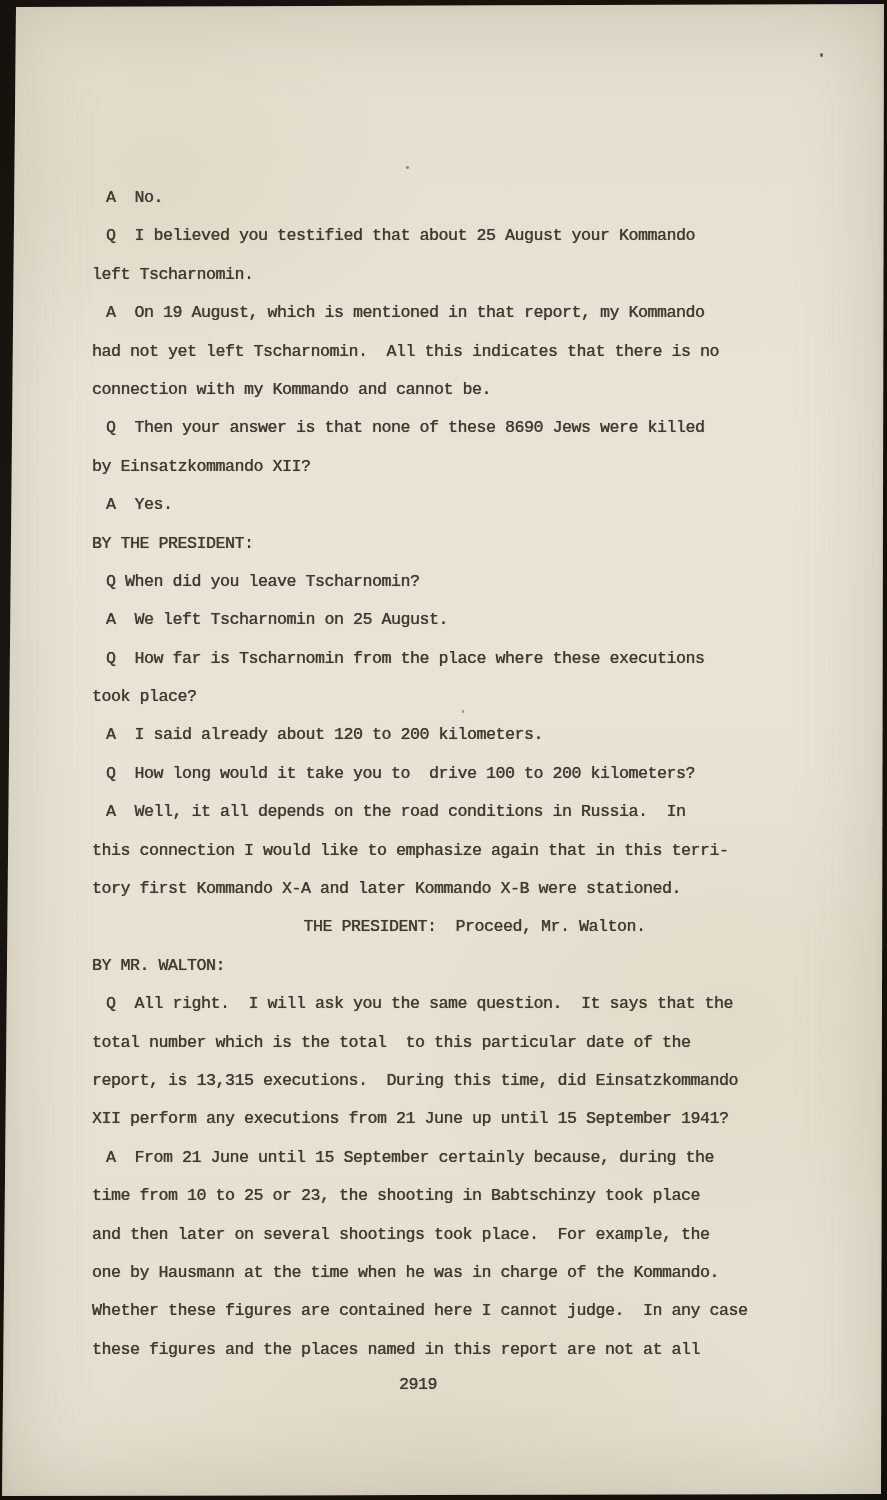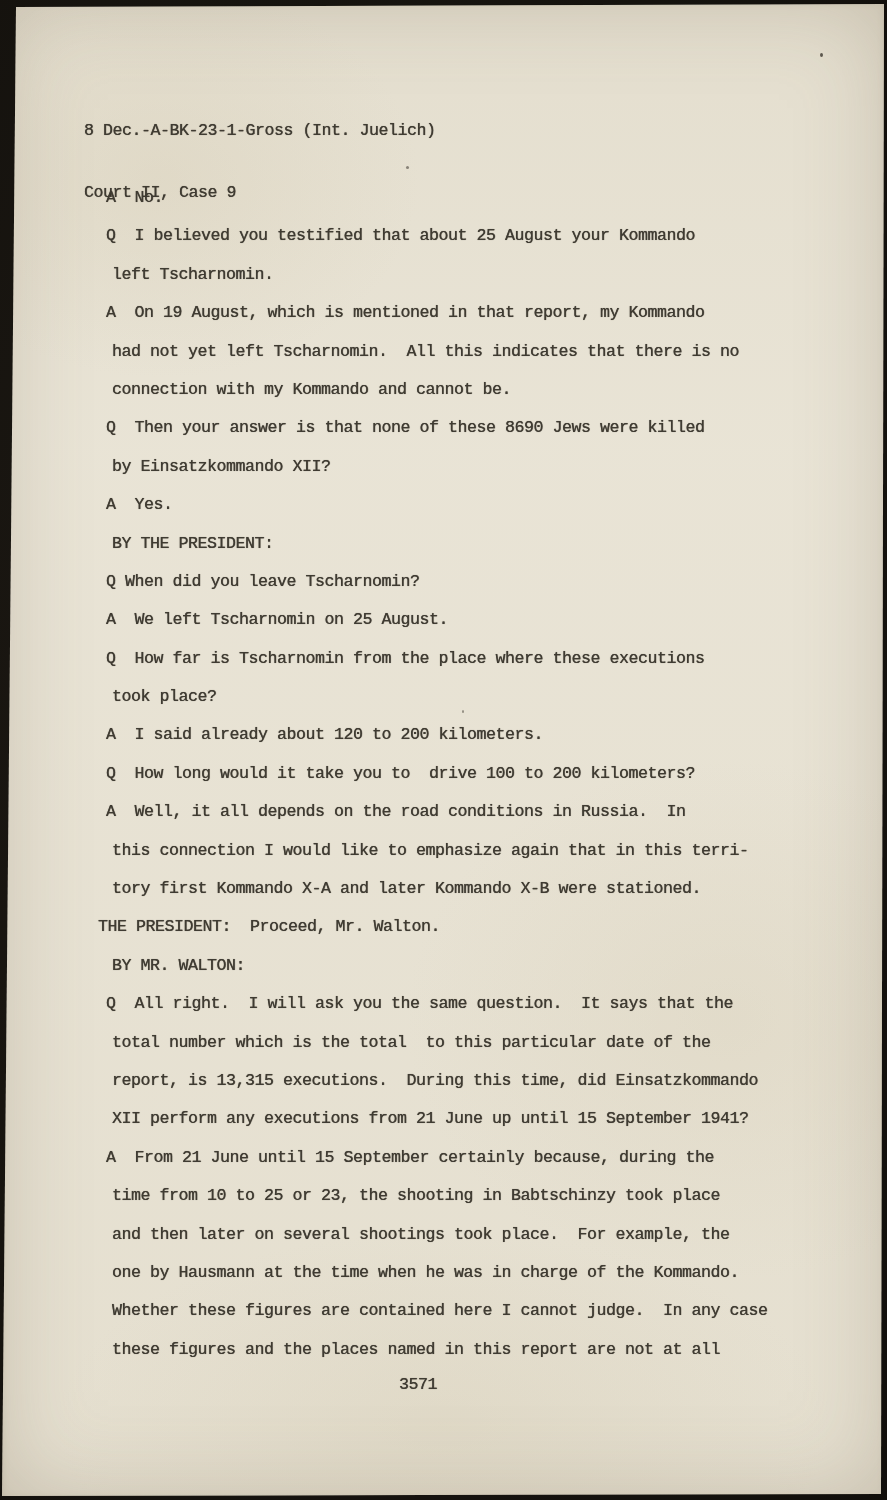--- a/index.html
+++ b/index.html
@@ -57,23 +57,23 @@
   .lines {
     position: absolute;
     left: 92px;
     top: 179px;
     right: 36px;
   }
   .line {
     line-height: 38.4px;
     height: 38.4px;
   }
-  .line.flush     { padding-left: 0; margin-left: 20px; }
+  .line.flush     { padding-left: 0; }
   .line.indent    { padding-left: 14px; }
-  .line.indent-sm { padding-left: 6px; }
+  .line.indent-sm { padding-left: 6px; text-align: center; }
   .page-number {
     position: absolute;
     left: 92px;
     width: 652px;
     top: 1372px;
     text-align: center;
     line-height: 26px;
   }
   
   .speck {
@@ -86,26 +86,22 @@
   .speck.s2 { left: 406px; top: 166px; width: 3px; height: 3px; opacity: 0.55; }
   .speck.s3 { left: 462px; top: 710px; width: 2px; height: 3px; opacity: 0.5; }
 </style>
 </head>
 <body>
 
 <div class="stage">
   <div class="paper">
     <div class="vignette"></div>
 
-    <div class="header typewritten">
-      <div class="hline">8 Dec.-A-BK-23-1-Gross (Int. Juelich)</div>
-      <div class="hline">Court II, Case 9</div>
-    </div>
 
     <div class="lines typewritten"><div class="line indent">A  No.</div><div class="line indent">Q  I believed you testified that about 25 August your Kommando</div><div class="line flush">left Tscharnomin.</div><div class="line indent">A  On 19 August, which is mentioned in that report, my Kommando</div><div class="line flush">had not yet left Tscharnomin.  All this indicates that there is no</div><div class="line flush">connection with my Kommando and cannot be.</div><div class="line indent">Q  Then your answer is that none of these 8690 Jews were killed</div><div class="line flush">by Einsatzkommando XII?</div><div class="line indent">A  Yes.</div><div class="line flush">BY THE PRESIDENT:</div><div class="line indent">Q When did you leave Tscharnomin?</div><div class="line indent">A  We left Tscharnomin on 25 August.</div><div class="line indent">Q  How far is Tscharnomin from the place where these executions</div><div class="line flush">took place?</div><div class="line indent">A  I said already about 120 to 200 kilometers.</div><div class="line indent">Q  How long would it take you to  drive 100 to 200 kilometers?</div><div class="line indent">A  Well, it all depends on the road conditions in Russia.  In</div><div class="line flush">this connection I would like to emphasize again that in this terri-</div><div class="line flush">tory first Kommando X-A and later Kommando X-B were stationed.</div><div class="line indent-sm">THE PRESIDENT:  Proceed, Mr. Walton.</div><div class="line flush">BY MR. WALTON:</div><div class="line indent">Q  All right.  I will ask you the same question.  It says that the</div><div class="line flush">total number which is the total  to this particular date of the</div><div class="line flush">report, is 13,315 executions.  During this time, did Einsatzkommando</div><div class="line flush">XII perform any executions from 21 June up until 15 September 1941?</div><div class="line indent">A  From 21 June until 15 September certainly because, during the</div><div class="line flush">time from 10 to 25 or 23, the shooting in Babtschinzy took place</div><div class="line flush">and then later on several shootings took place.  For example, the</div><div class="line flush">one by Hausmann at the time when he was in charge of the Kommando.</div><div class="line flush">Whether these figures are contained here I cannot judge.  In any case</div><div class="line flush">these figures and the places named in this report are not at all</div></div>
 
-    <div class="page-number typewritten">3571</div>
+    <div class="page-number typewritten">2919</div>
 
     <div class="speck s1"></div>
     <div class="speck s2"></div>
     <div class="speck s3"></div>
   </div>
 </div>
 
 </body></html>

